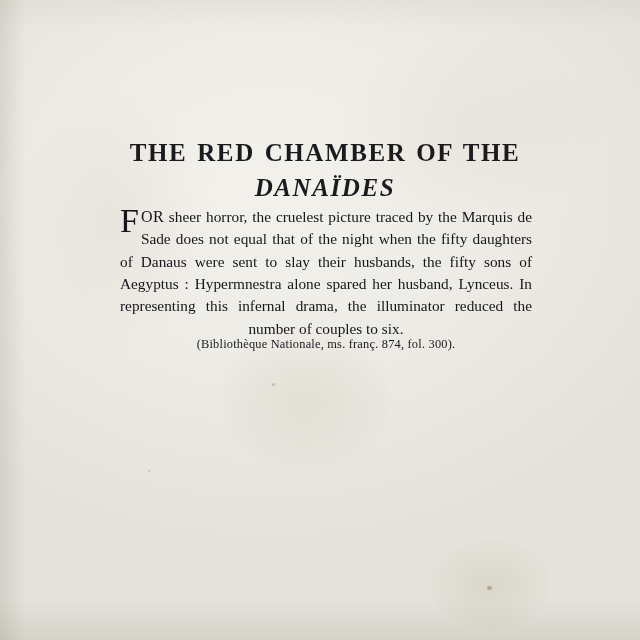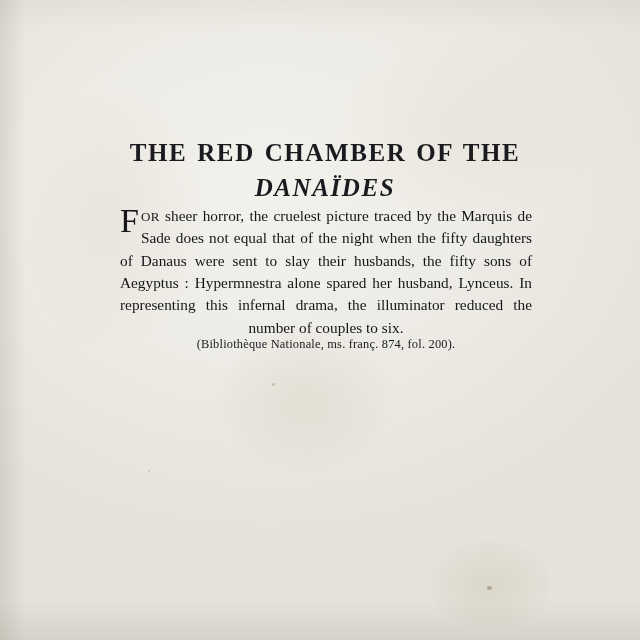--- a/index.html
+++ b/index.html
@@ -104,21 +104,21 @@
   .dropcap {
     float: left;
     font-size: 34px;
     line-height: 0.88;
     padding-right: 2px;
     margin-top: 1px;
     font-family: "Liberation Serif", serif;
     color: #15151a;
   }
   .smallcaps-lead {
-    font-size: 13px;
+    font-size: 16px;
     letter-spacing: 0.4px;
   }
   .para-rest { }
 
   .caption {
     position: absolute;
     left: 120px;
     top: 337px;
     width: 412px;
     text-align: center;
@@ -149,16 +149,16 @@
 
     <h1 class="title">
       <span class="title-line-1">THE RED CHAMBER OF THE</span>
       <span class="title-line-2">DANAÏDES</span>
     </h1>
 
     <div class="body-block">
       <span class="dropcap">F</span><span class="smallcaps-lead">OR</span><span class="para-rest"> sheer horror, the cruelest picture traced by the Marquis de Sade does not equal that of the night when the fifty daughters of Danaus were sent to slay their husbands, the fifty sons of Aegyptus : Hypermnestra alone spared her husband, Lynceus.  In representing this infernal drama, the illuminator reduced the number of couples to six.</span>
     </div>
 
-    <div class="caption">(Bibliothèque Nationale, ms. franç. 874, fol. 200).</div>
+    <div class="caption">(Bibliothèque Nationale, ms. franç. 874, fol. 300).</div>
 
   </div>
 </div>
 
 </body></html>

